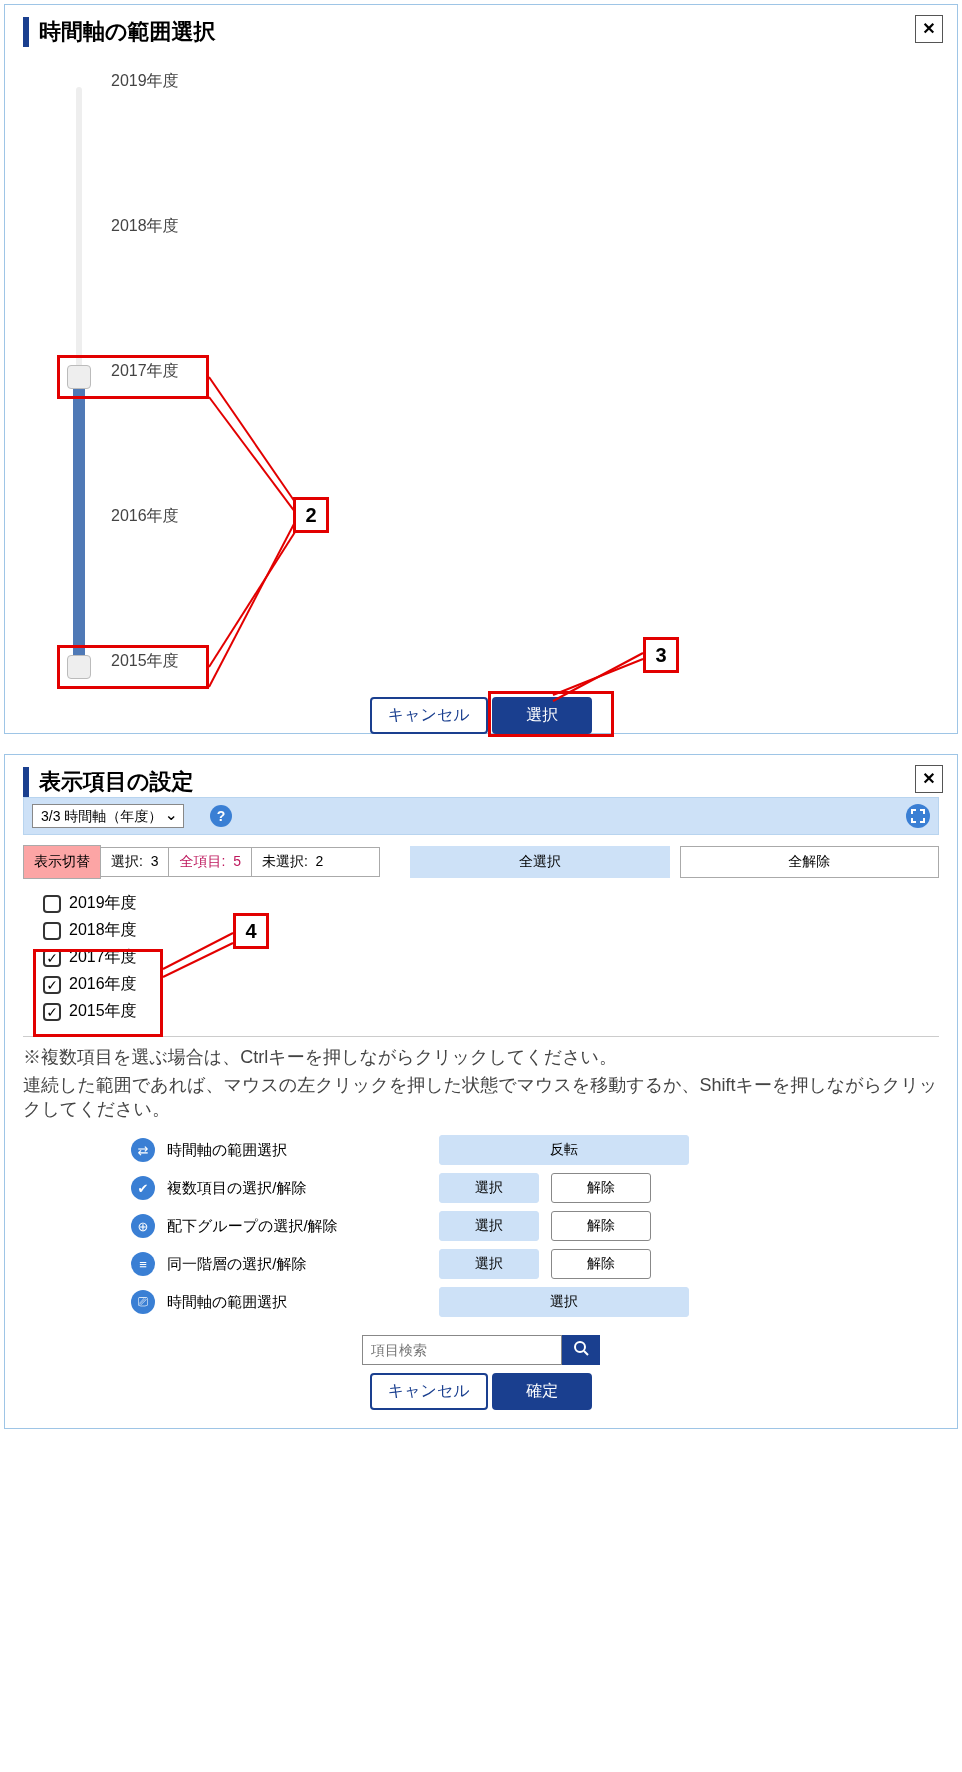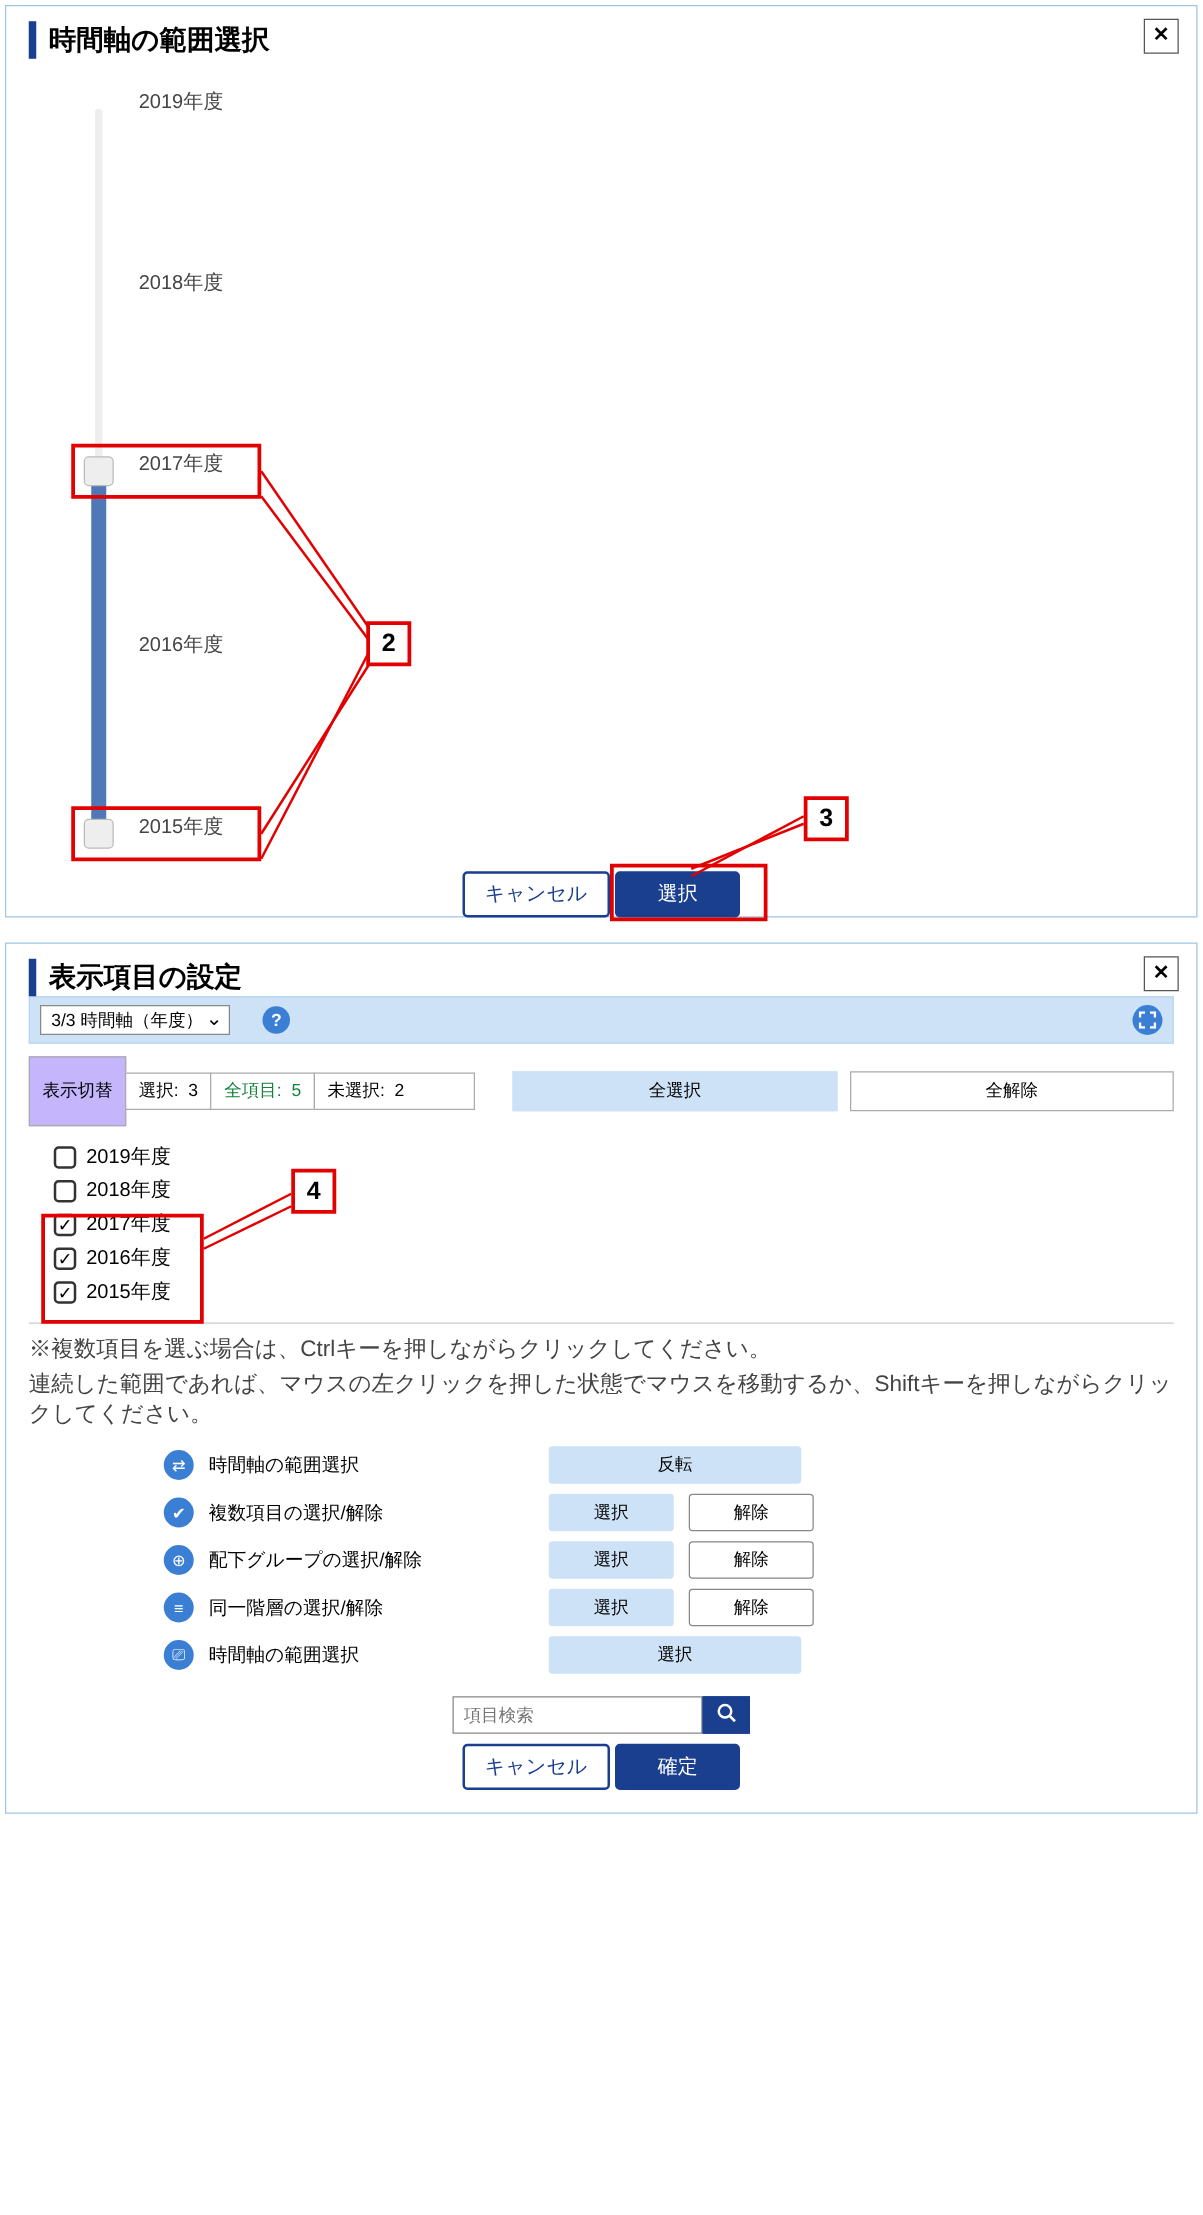--- a/index.html
+++ b/index.html
@@ -176,32 +176,32 @@
   cursor:pointer;
 }
 .toggle-row {
   display: flex;
   align-items: center;
   gap: 0;
   margin: 10px 0 4px 0;
 }
 .toggle-label {
   border: 1px solid #aaa;
-  padding: 18px 10px;
-  font-size: 14px;
-  background: #c4b5fd;
+  padding: 7px 10px;
+  font-size: 14px;
+  background: #fca5a5;
 }
 .stat-box {
   border: 1px solid #aaa;
   padding: 5px 10px;
   font-size: 14px;
   background: #fff;
   margin-left: -1px;
 }
-.stat-blue { color: #15803d; }
+.stat-blue { color: #be185d; }
 .sel-btn {
   flex: 1;
   text-align: center;
   padding: 6px 0;
   border: 1px solid #aaa;
   font-size: 14px;
   cursor: pointer;
 }
 .sel-btn.light { background: #cde1f7; border-color: #cde1f7; text-align: center; }
 .sel-btn.white { background: #fff; }
@@ -253,21 +253,21 @@
 .op-btn {
   padding: 5px 0;
   width: 100px;
   text-align: center;
   font-size: 14px;
   border-radius: 3px;
   cursor: pointer;
 }
 .op-btn.light { background: #cde1f7; border: 1px solid #cde1f7; }
 .op-btn.outline { background: #fff; border: 1px solid #888; }
-.op-btn.wide { width: 202px; }
+.op-btn.wide { width: 250px; }
 .search-row {
   display: flex;
   justify-content: center;
   margin: 18px 0 6px 0;
   gap: 0;
 }
 .search-in {
   width: 200px;
   padding: 6px 8px;
   border: 1px solid #888;

